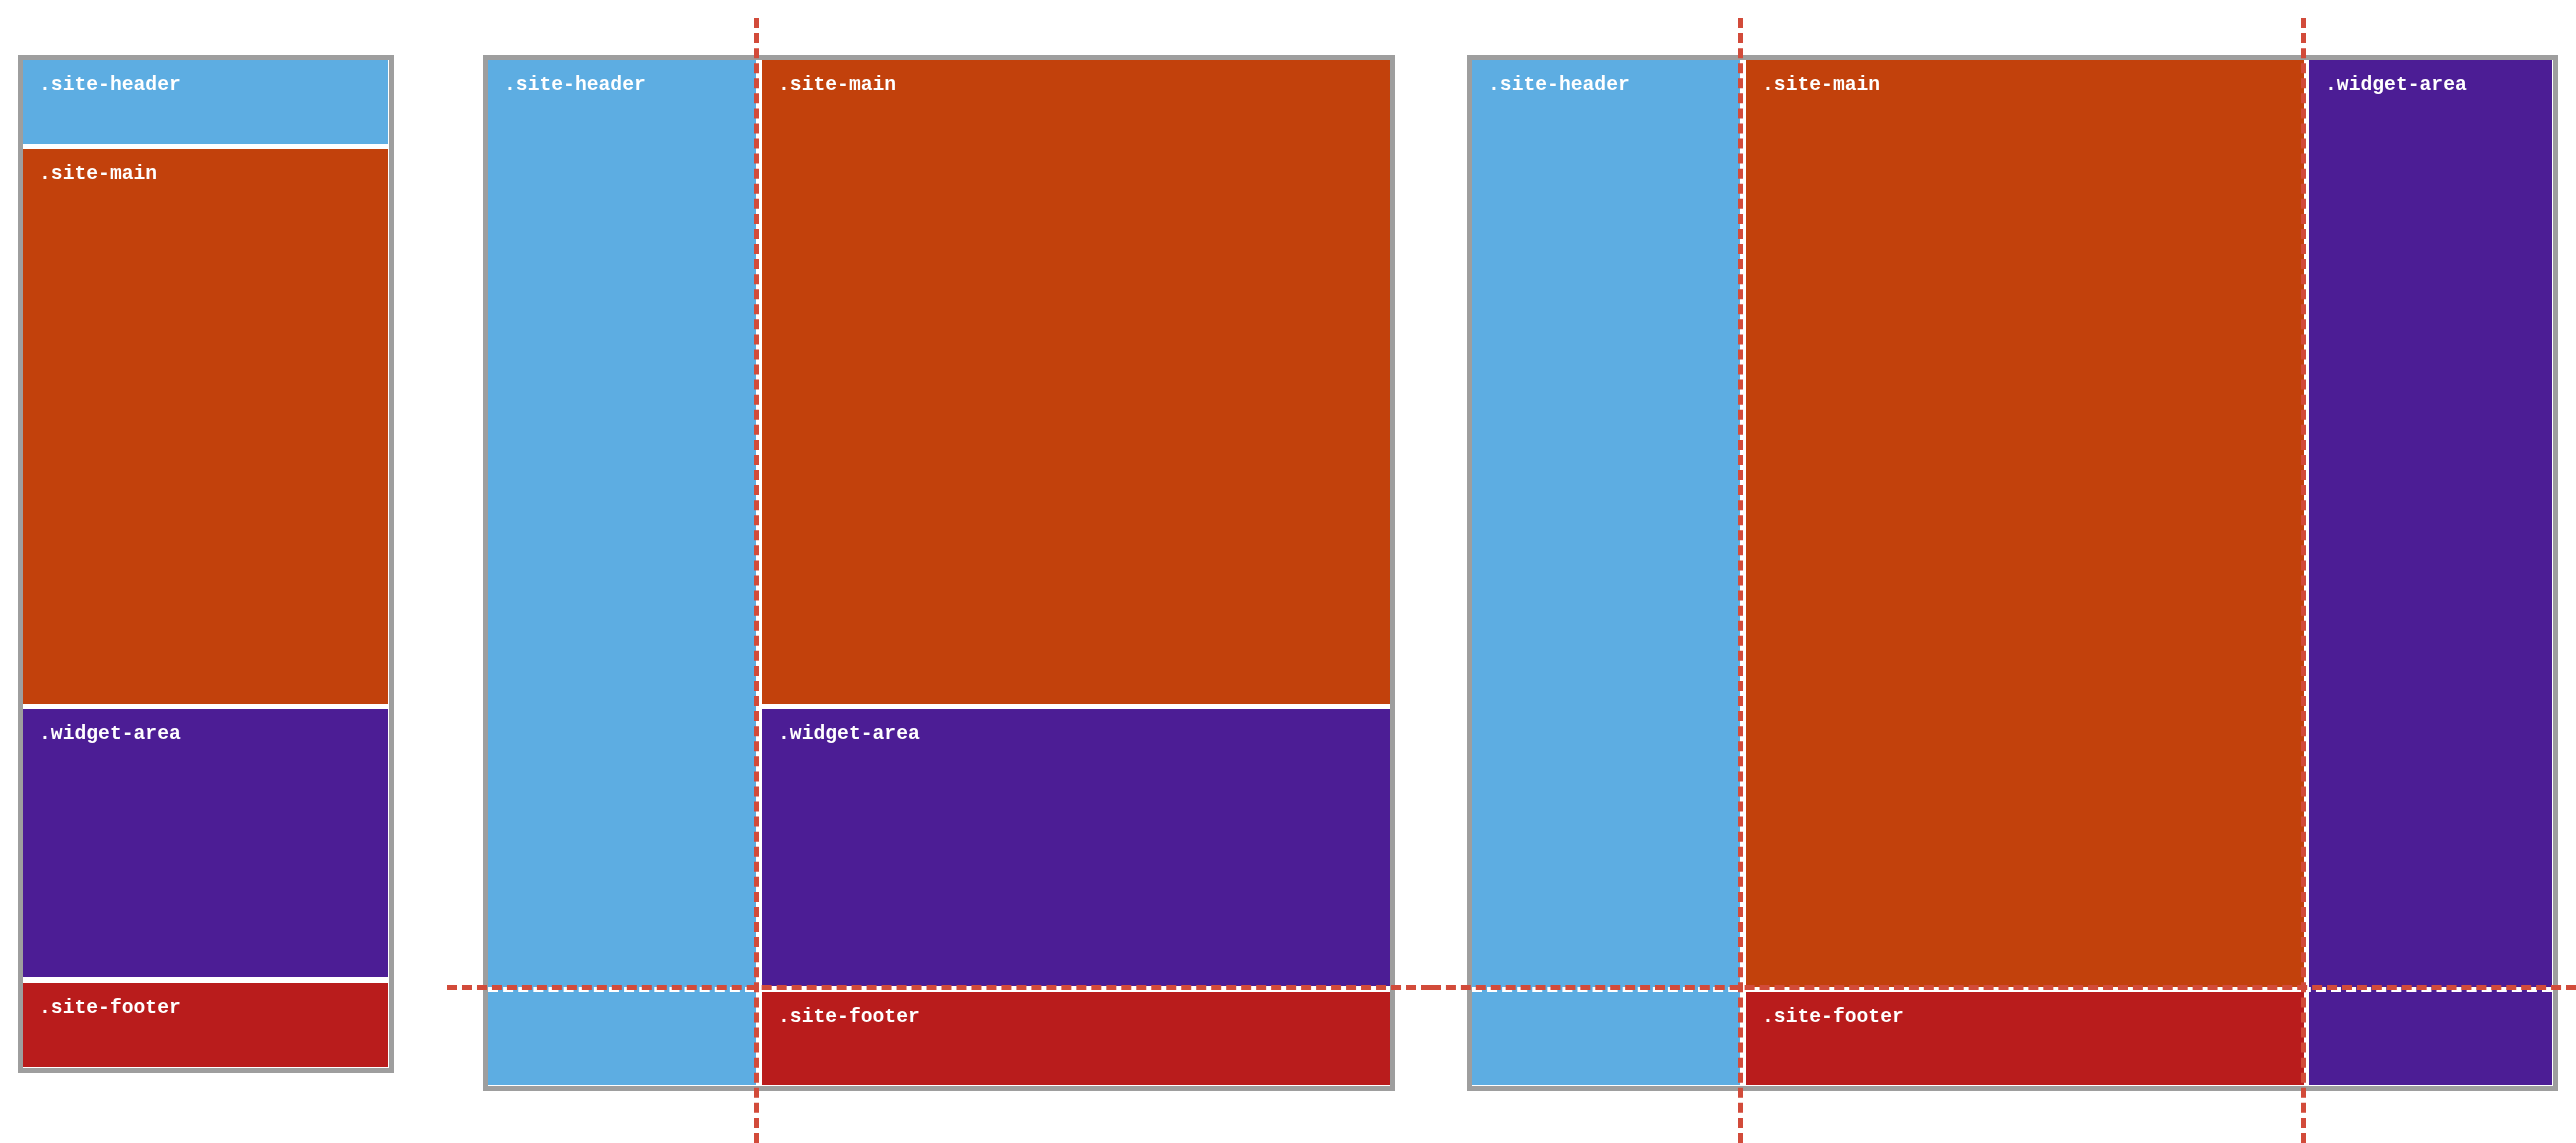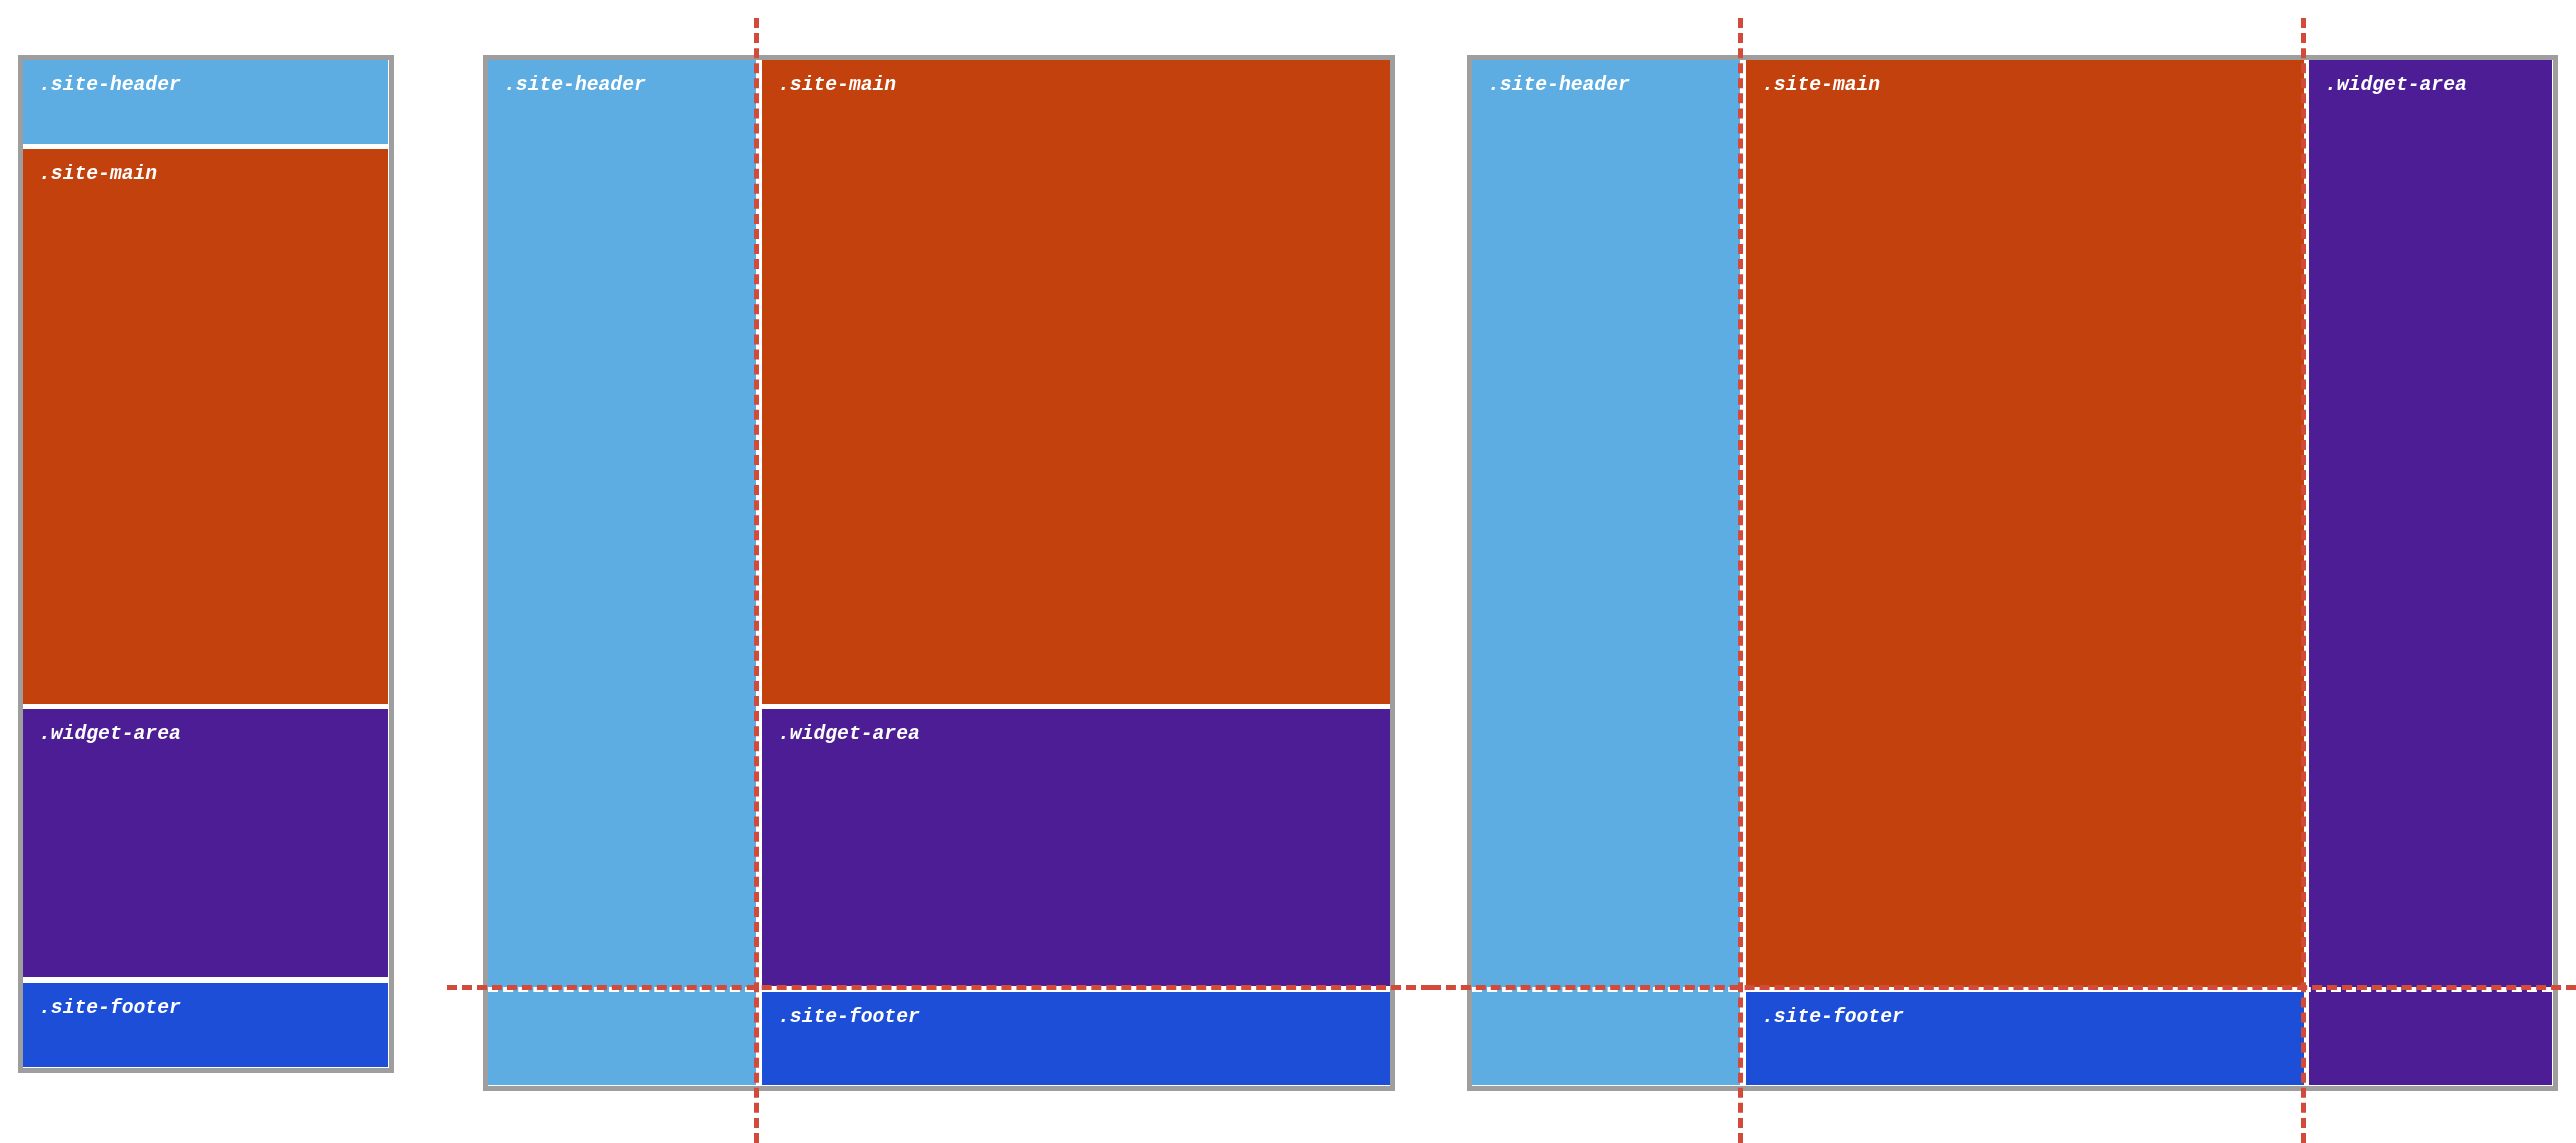--- a/index.html
+++ b/index.html
@@ -15,39 +15,38 @@
     background: #ffffff;
     width: 2576px;
     height: 1143px;
     position: relative;
     overflow: hidden;
   }
   .stage {
     position: relative;
     width: 2548px;
     height: 1143px;
-    font-style: italic;
   }
   .frame {
     position: absolute;
     border: 5.4px solid #9e9e9e;
     background: #ffffff;
   }
   .region {
     position: absolute;
     padding: 14.3px 16px;
   }
   .label {
     white-space: nowrap;
   }
   
   .c-header { background: #5dade2; }
   .c-main   { background: #c2410c; }
   .c-widget { background: #4c1d95; }
-  .c-footer { background: #1d4ed8; }
+  .c-footer { background: #b91c1c; }
   
   .dash-v, .dash-h {
     position: absolute;
     border: none;
   }
   .dash-v {
     border-left: 5.4px dashed #d24b3a;
     width: 0;
   }
   .dash-h {

